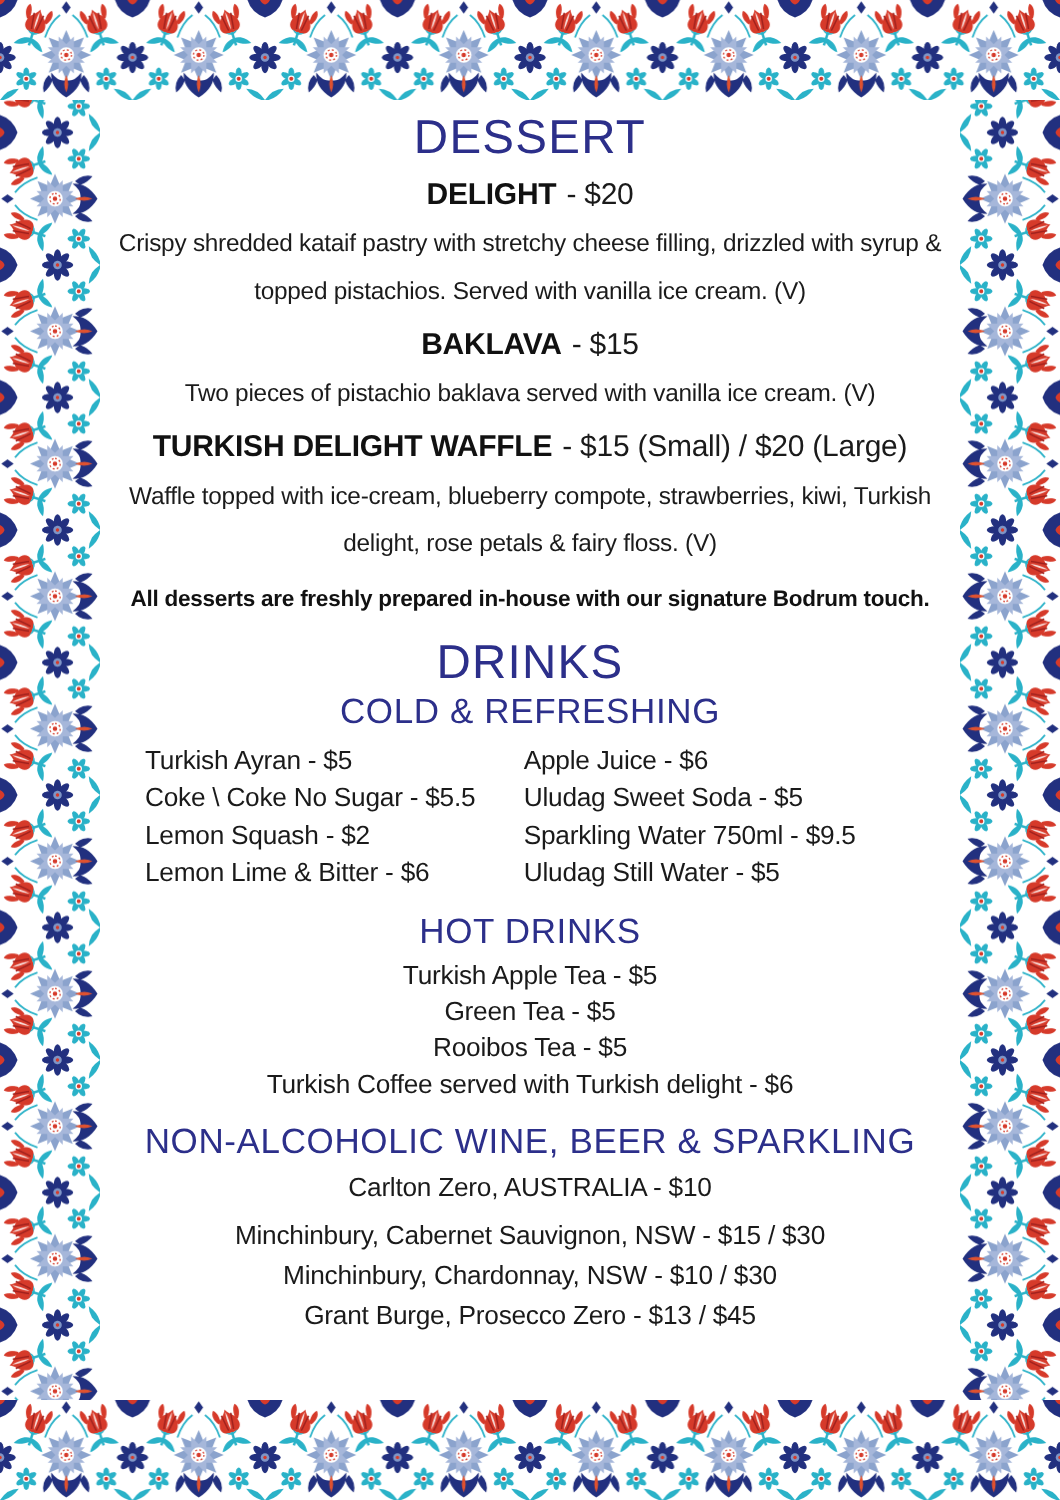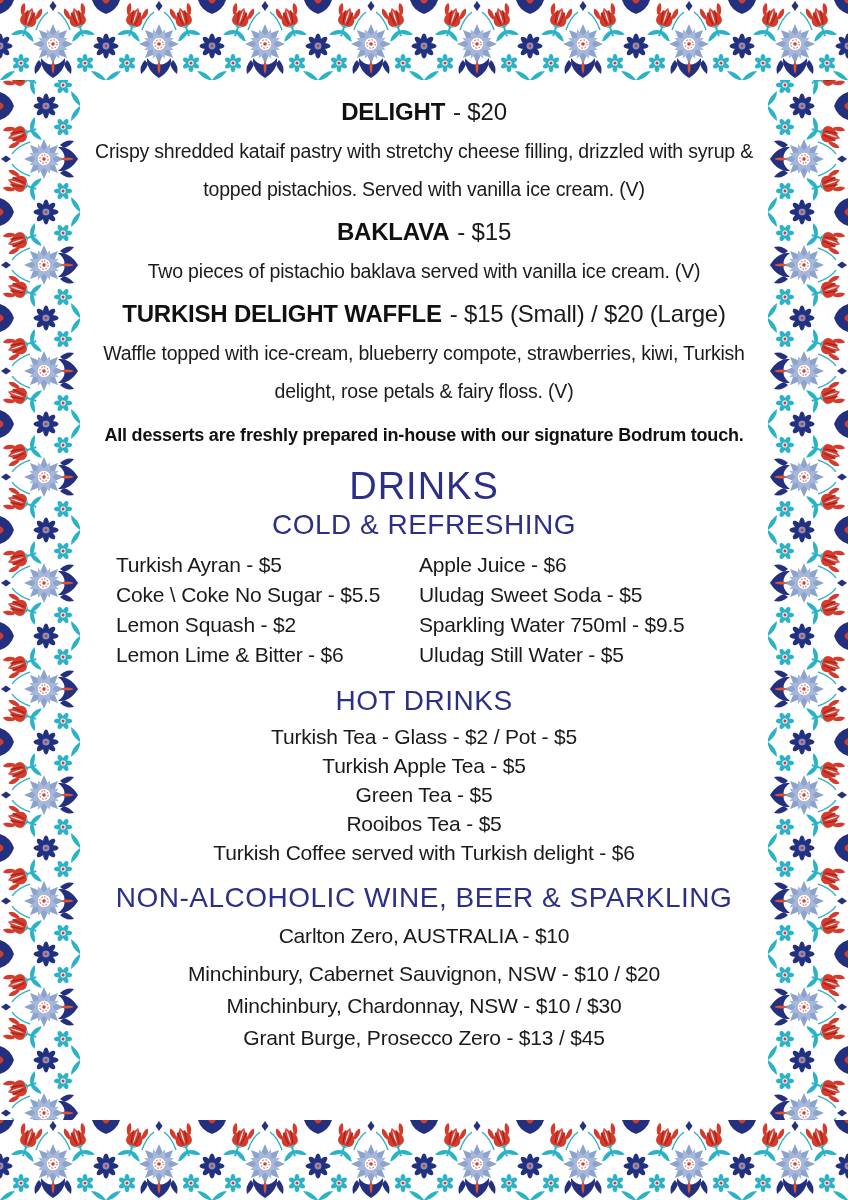--- a/index.html
+++ b/index.html
@@ -135,20 +135,21 @@
       </pattern>
     </defs>
     <rect x="0" y="0" width="80" height="1200" fill="url(#pat-l)"></rect>
     <rect x="768" y="0" width="80" height="1200" fill="url(#pat-r)"></rect>
     <rect x="0" y="0" width="848" height="80" fill="url(#pat-h)"></rect>
     <rect x="0" y="1120" width="848" height="80" fill="url(#pat-h)"></rect>
   </svg>
 
   <div class="content">
 
+    <h1 class="main-title">DESSERT</h1>
 
     <div class="item-line">
       <span class="item-name">DELIGHT</span><span class="item-price">- $20</span>
     </div>
     <div class="item-desc">Crispy shredded kataif pastry with stretchy cheese filling, drizzled with syrup &amp; topped pistachios. Served with vanilla ice cream. (V)</div>
 
     <div class="item-line">
       <span class="item-name">BAKLAVA</span><span class="item-price">- $15</span>
     </div>
     <div class="item-desc">Two pieces of pistachio baklava served with vanilla ice cream. (V)</div>
@@ -173,29 +174,28 @@
       <div class="cold-col-right">
         <div>Apple Juice - $6</div>
         <div>Uludag Sweet Soda - $5</div>
         <div>Sparkling Water 750ml - $9.5</div>
         <div>Uludag Still Water - $5</div>
       </div>
     </div>
 
     <h2 class="sub-title">HOT DRINKS</h2>
     <div class="hot-list">
-      <div>Turkish Tea - Glass - $2 / Pot - $5</div>
       <div>Turkish Apple Tea - $5</div>
       <div>Green Tea - $5</div>
       <div>Rooibos Tea - $5</div>
       <div>Turkish Coffee served with Turkish delight - $6</div>
     </div>
 
     <h2 class="sub-title">NON-ALCOHOLIC WINE, BEER &amp; SPARKLING</h2>
     <div class="zero-list">
       <div class="zero-item gap">Carlton Zero, AUSTRALIA - $10</div>
-      <div class="zero-item">Minchinbury, Cabernet Sauvignon, NSW - $10 / $20</div>
+      <div class="zero-item">Minchinbury, Cabernet Sauvignon, NSW - $15 / $30</div>
       <div class="zero-item">Minchinbury, Chardonnay, NSW - $10 / $30</div>
       <div class="zero-item">Grant Burge, Prosecco Zero - $13 / $45</div>
     </div>
 
   </div>
 </div>
 
 </body></html>

